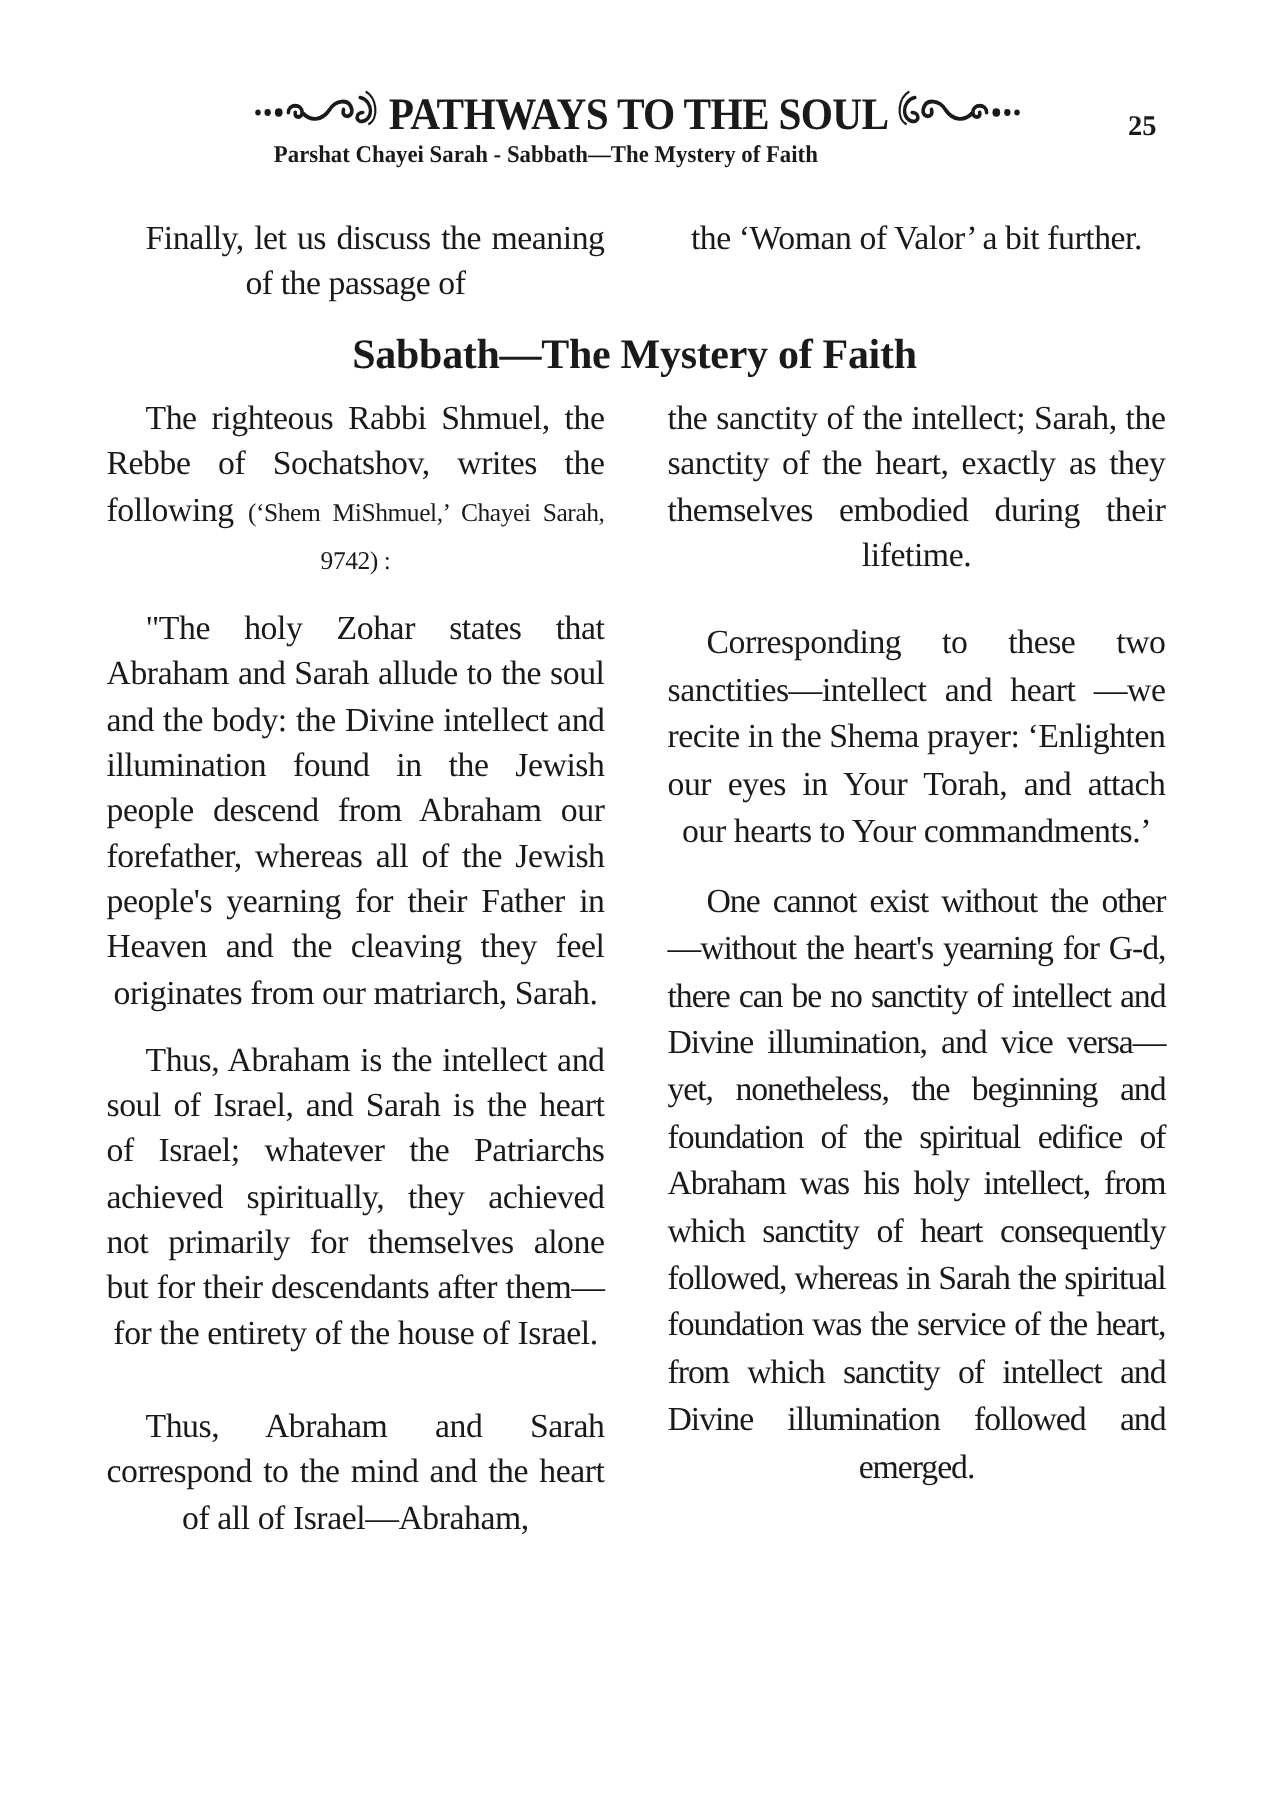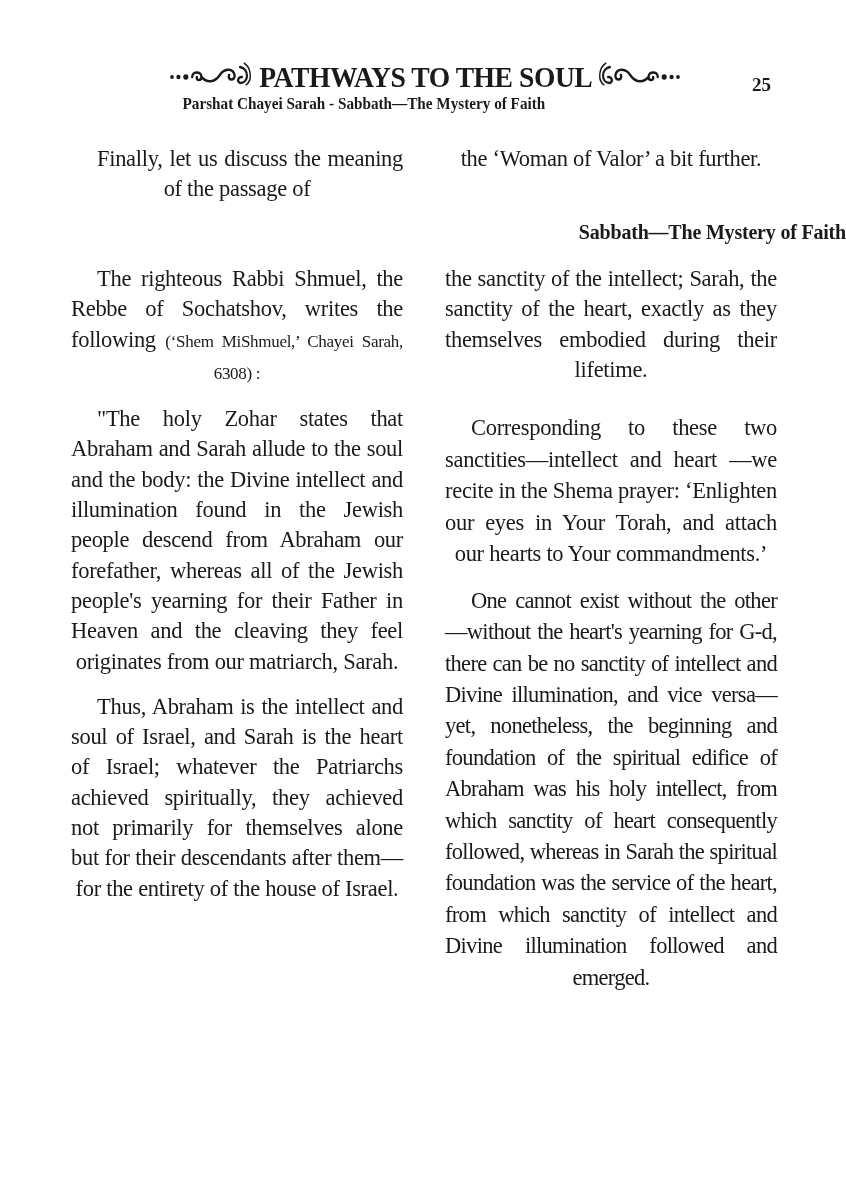--- a/index.html
+++ b/index.html
@@ -79,23 +79,23 @@
     .col .small {
       font-size: 17px;
     }
     .col-left { left: 71px; }
     .col-right { left: 445px; }
     .section-heading {
       position: absolute;
       top: 221px;
       left: 0;
       width: 846px;
-      text-align: right;
+      text-align: center;
       font-weight: bold;
-      font-size: 20px;
+      font-size: 28px;
       letter-spacing: -0.2px;
     }
   </style>
 </head>
 <body>
 
 <div class="page-header">
   <div class="running-title">
     <span class="orn">
       <svg width="92" height="26" viewBox="0 0 92 26">
@@ -129,22 +129,23 @@
 <div class="col col-left" style="top:144px;">
   <p>Finally, let us discuss the meaning of the passage of</p>
 </div>
 <div class="col col-right" style="top:144px;">
   <p style="text-indent:0;">the ‘Woman of Valor’ a bit further.</p>
 </div>
 
 <div class="section-heading">Sabbath—The Mystery of Faith</div>
 
 <div class="col col-left" style="top:264px;">
-  <p style="margin-bottom:15px;"><span>The righteous Rabbi Shmuel, the Rebbe of Sochatshov, writes the following </span><span class="small">(‘Shem MiShmuel,’ Chayei Sarah, 6308) :</span></p>
+  <p style="margin-bottom:15px;"><span>The righteous Rabbi Shmuel, the Rebbe of Sochatshov, writes the following </span><span class="small">(‘Shem MiShmuel,’ Chayei Sarah, 9742) :</span></p>
   <p style="margin-bottom:15px;">"The holy Zohar states that Abraham and Sarah allude to the soul and the body: the Divine intellect and illumination found in the Jewish people descend from Abraham our forefather, whereas all of the Jewish people's yearning for their Father in Heaven and the cleaving they feel originates from our matriarch, Sarah.</p>
   <p style="margin-bottom:32px;">Thus, Abraham is the intellect and soul of Israel, and Sarah is the heart of Israel; whatever the Patriarchs achieved spiritually, they achieved not primarily for themselves alone but for their descendants after them—for the entirety of the house of Israel.</p>
+  <p>Thus, Abraham and Sarah correspond to the mind and the heart of all of Israel—Abraham,</p>
 </div>
 
 <div class="col col-right" style="top:264px;">
   <p style="text-indent:0; margin-bottom:27px;">the sanctity of the intellect; Sarah, the sanctity of the heart, exactly as they themselves embodied during their lifetime.</p>
   <p style="margin-bottom:15px; line-height:31.5px;">Corresponding to these two sanctities—intellect and heart —we recite in the Shema prayer: ‘Enlighten our eyes in Your Torah, and attach our hearts to Your commandments.’</p>
   <p style="margin-bottom:15px; line-height:31.4px; letter-spacing:-0.7px;">One cannot exist without the other—without the heart's yearning for G-d, there can be no sanctity of intellect and Divine illumination, and vice versa—yet, nonetheless, the beginning and foundation of the spiritual edifice of Abraham was his holy intellect, from which sanctity of heart consequently followed, whereas in Sarah the spiritual foundation was the service of the heart, from which sanctity of intellect and Divine illumination followed and emerged.</p>
 </div>
 
 </body></html>

